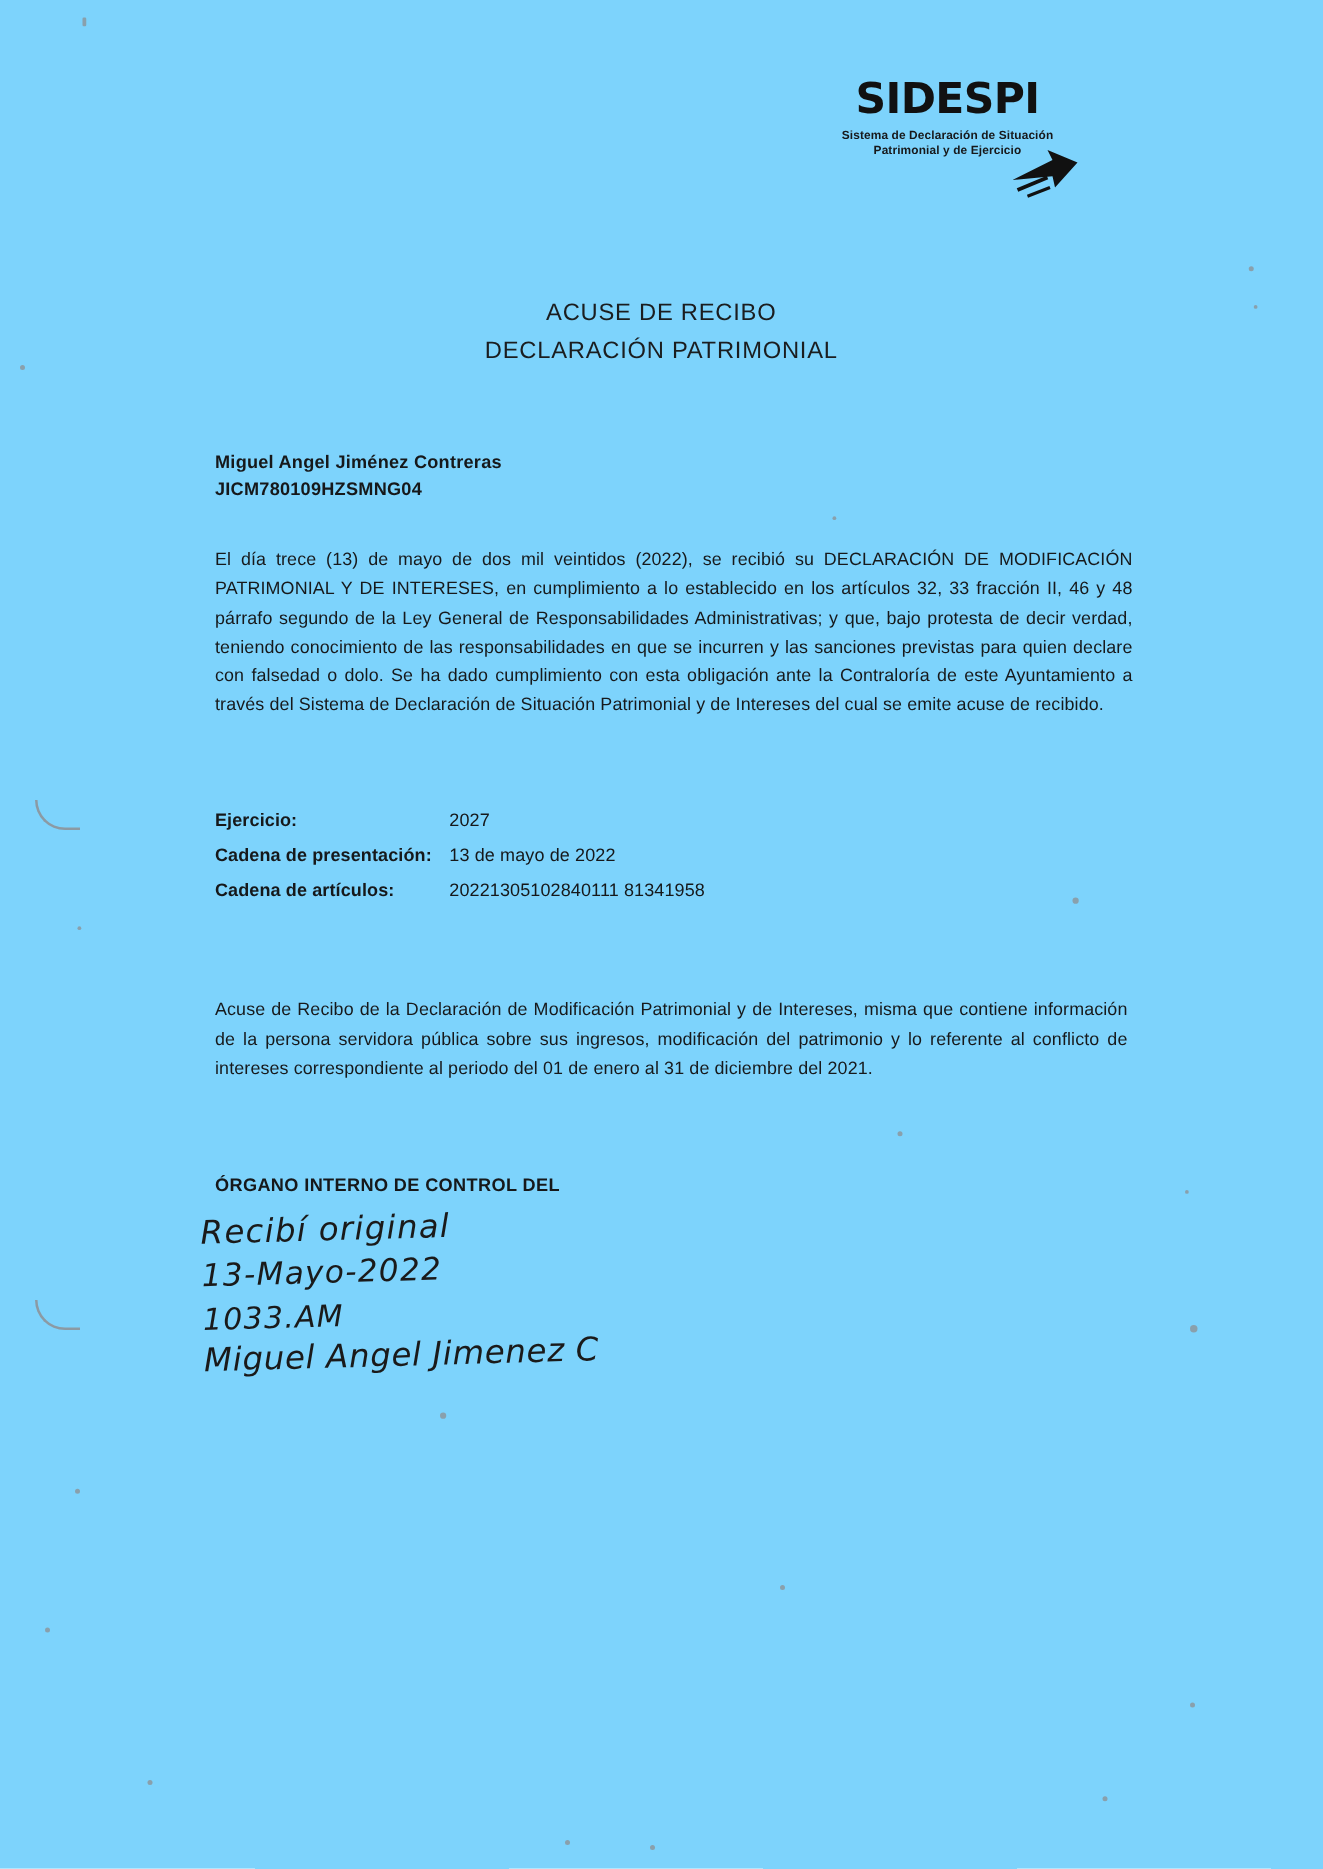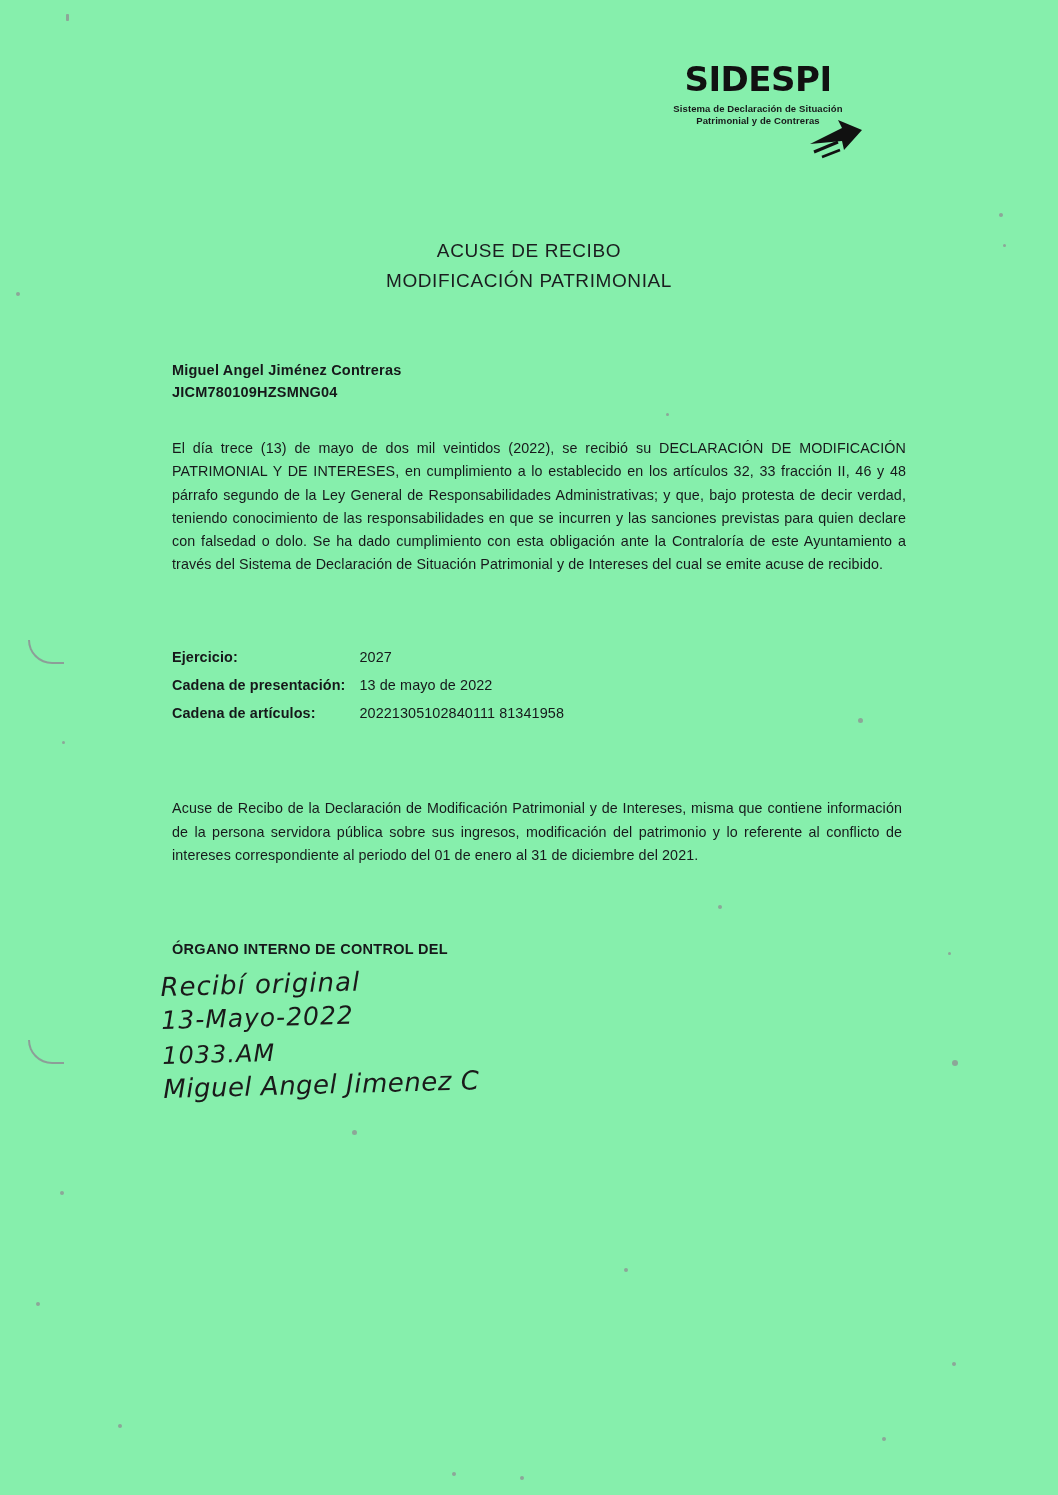--- a/index.html
+++ b/index.html
@@ -13,21 +13,21 @@
     position: relative;
     font-family: "Liberation Sans", sans-serif;
     color: #16181a;
     overflow: hidden;
   }
 
   
   .page {
     position: absolute;
     inset: 0;
-    background: #86efac;
+    background: #7dd3fc;
   }
 
   
   .speck {
     position: absolute;
     background: #8d8f92;
     border-radius: 50%;
     opacity: .75;
   }
 
@@ -172,27 +172,27 @@
 
   <div class="logo-block">
     <div class="logo-word">SIDESPI</div>
     <svg class="logo-arrow" viewBox="0 0 56 42">
       <path d="M2 26 L34 10 L30 2 L54 12 L36 32 L34 23 Z" fill="#111111"></path>
       <path d="M6 34 L30 24" stroke="#111111" stroke-width="3" fill="none"></path>
       <path d="M14 39 L32 32" stroke="#111111" stroke-width="2.5" fill="none"></path>
     </svg>
     <div class="logo-sub">
       <div>Sistema de Declaración de Situación</div>
-      <div>Patrimonial y de Contreras</div>
+      <div>Patrimonial y de Ejercicio</div>
     </div>
   </div>
 
   <div class="doc-title">
     <div>ACUSE DE RECIBO</div>
-    <div>MODIFICACIÓN PATRIMONIAL</div>
+    <div>DECLARACIÓN PATRIMONIAL</div>
   </div>
 
   <div class="recipient">
     <div>Miguel Angel Jiménez Contreras</div>
     <div>JICM780109HZSMNG04</div>
   </div>
 
   <div class="para para-main">El día trece (13) de mayo de dos mil veintidos (2022), se recibió su DECLARACIÓN DE MODIFICACIÓN PATRIMONIAL Y DE INTERESES, en cumplimiento a lo establecido en los artículos 32, 33 fracción II, 46 y 48 párrafo segundo de la Ley General de Responsabilidades Administrativas; y que, bajo protesta de decir verdad, teniendo conocimiento de las responsabilidades en que se incurren y las sanciones previstas para quien declare con falsedad o dolo. Se ha dado cumplimiento con esta obligación ante la Contraloría de este Ayuntamiento a través del Sistema de Declaración de Situación Patrimonial y de Intereses del cual se emite acuse de recibido.</div>
 
   <div class="fields">

